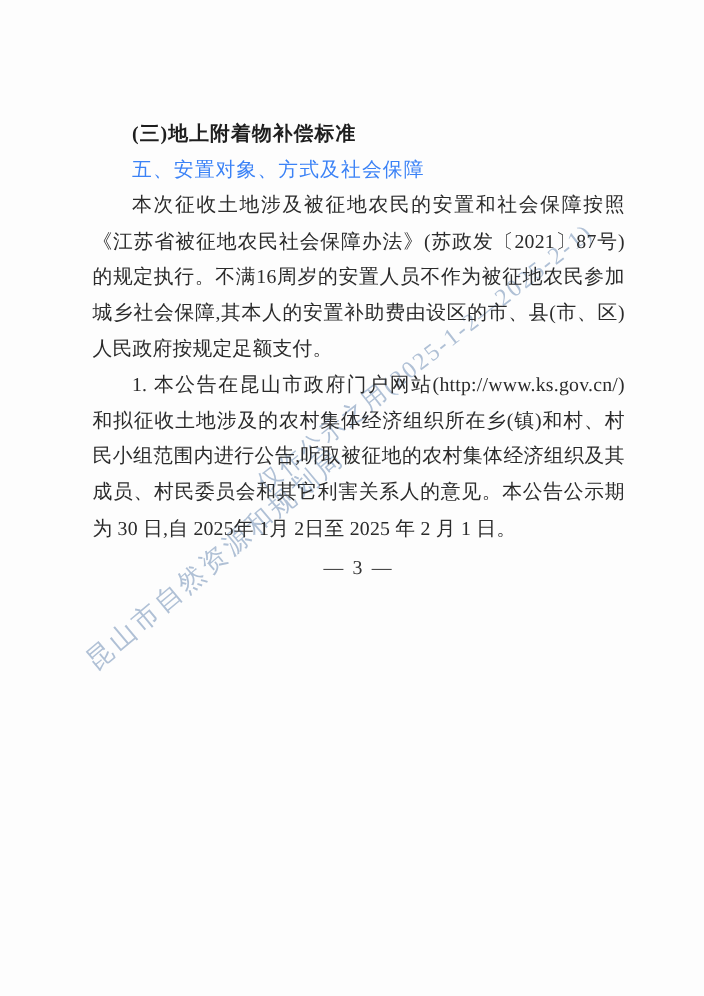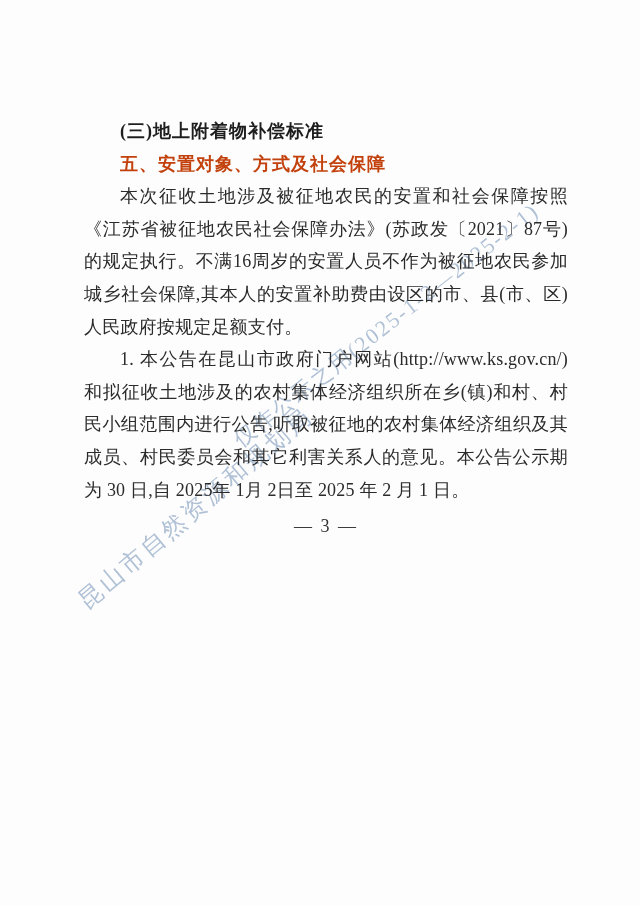--- a/index.html
+++ b/index.html
@@ -22,42 +22,42 @@
     font-family:"Liberation Serif","DejaVu Serif",serif;
     transform-origin:0 100%;
     z-index:1;
     pointer-events:none;
   }
   .wm-a{left:92px;top:584px;transform:rotate(-40deg);}
   .wm-b{left:246px;top:424px;transform:rotate(-38deg);font-size:22px;letter-spacing:2px;}
   
   .content{
     position:absolute;
-    left:84px;top:115px;width:484px;
+    left:84px;top:105px;width:484px;
     z-index:2;
   }
   .content > div{
     margin:0;
     font-size:18px;
     line-height:32.6px;
     text-align:justify;
     text-align-last:left;
   }
   .blk-heading-kai{
     font-weight:bold;
     text-indent:2em;
     letter-spacing:1px;
     color:#1e1e1e;
   }
   .blk-heading-hei{
-    font-weight:bold;
+    font-weight:normal;
     text-indent:2em;
     font-family:"Liberation Sans","DejaVu Sans",sans-serif;
     letter-spacing:1px;
-    color:#c2410c;
+    color:#3b82f6;
   }
   .blk-para{
     text-indent:2em;
     letter-spacing:0.2px;
   }
   .page-num{
     text-align:center !important;
     text-align-last:center !important;
     text-indent:0;
     margin-top:4px !important;

